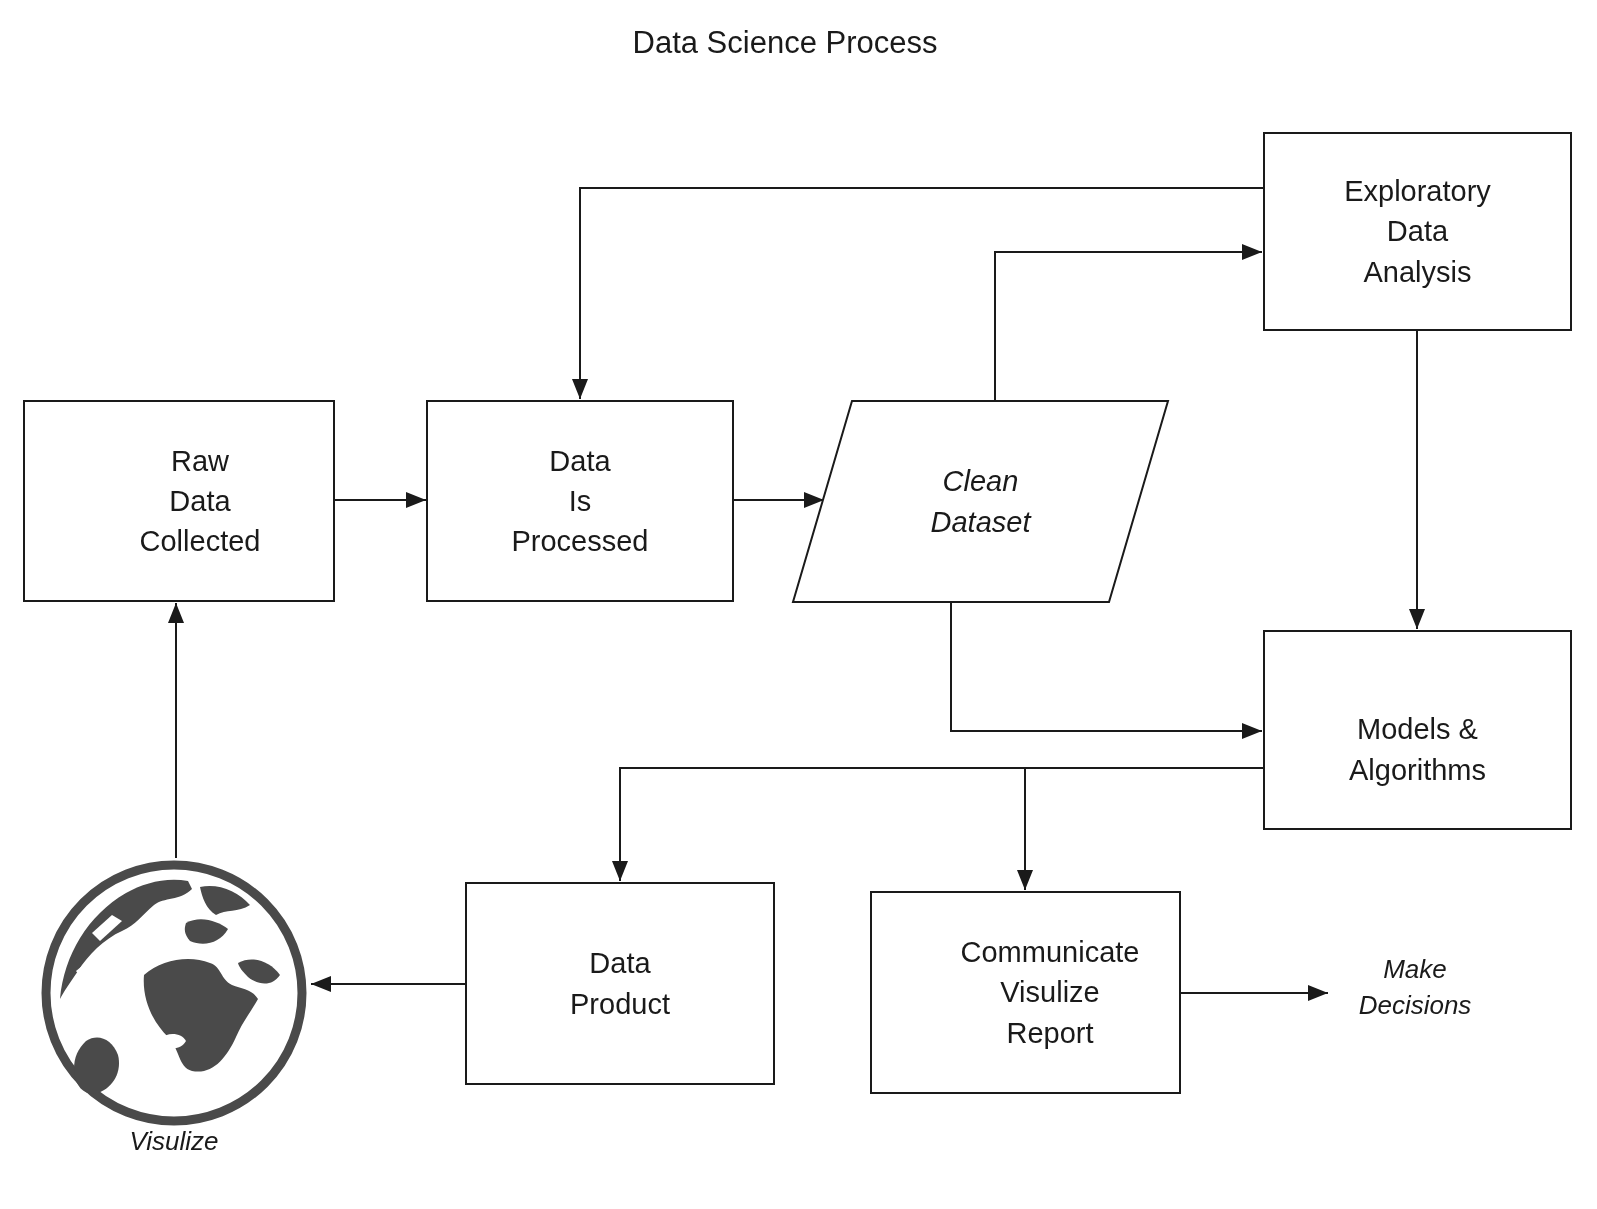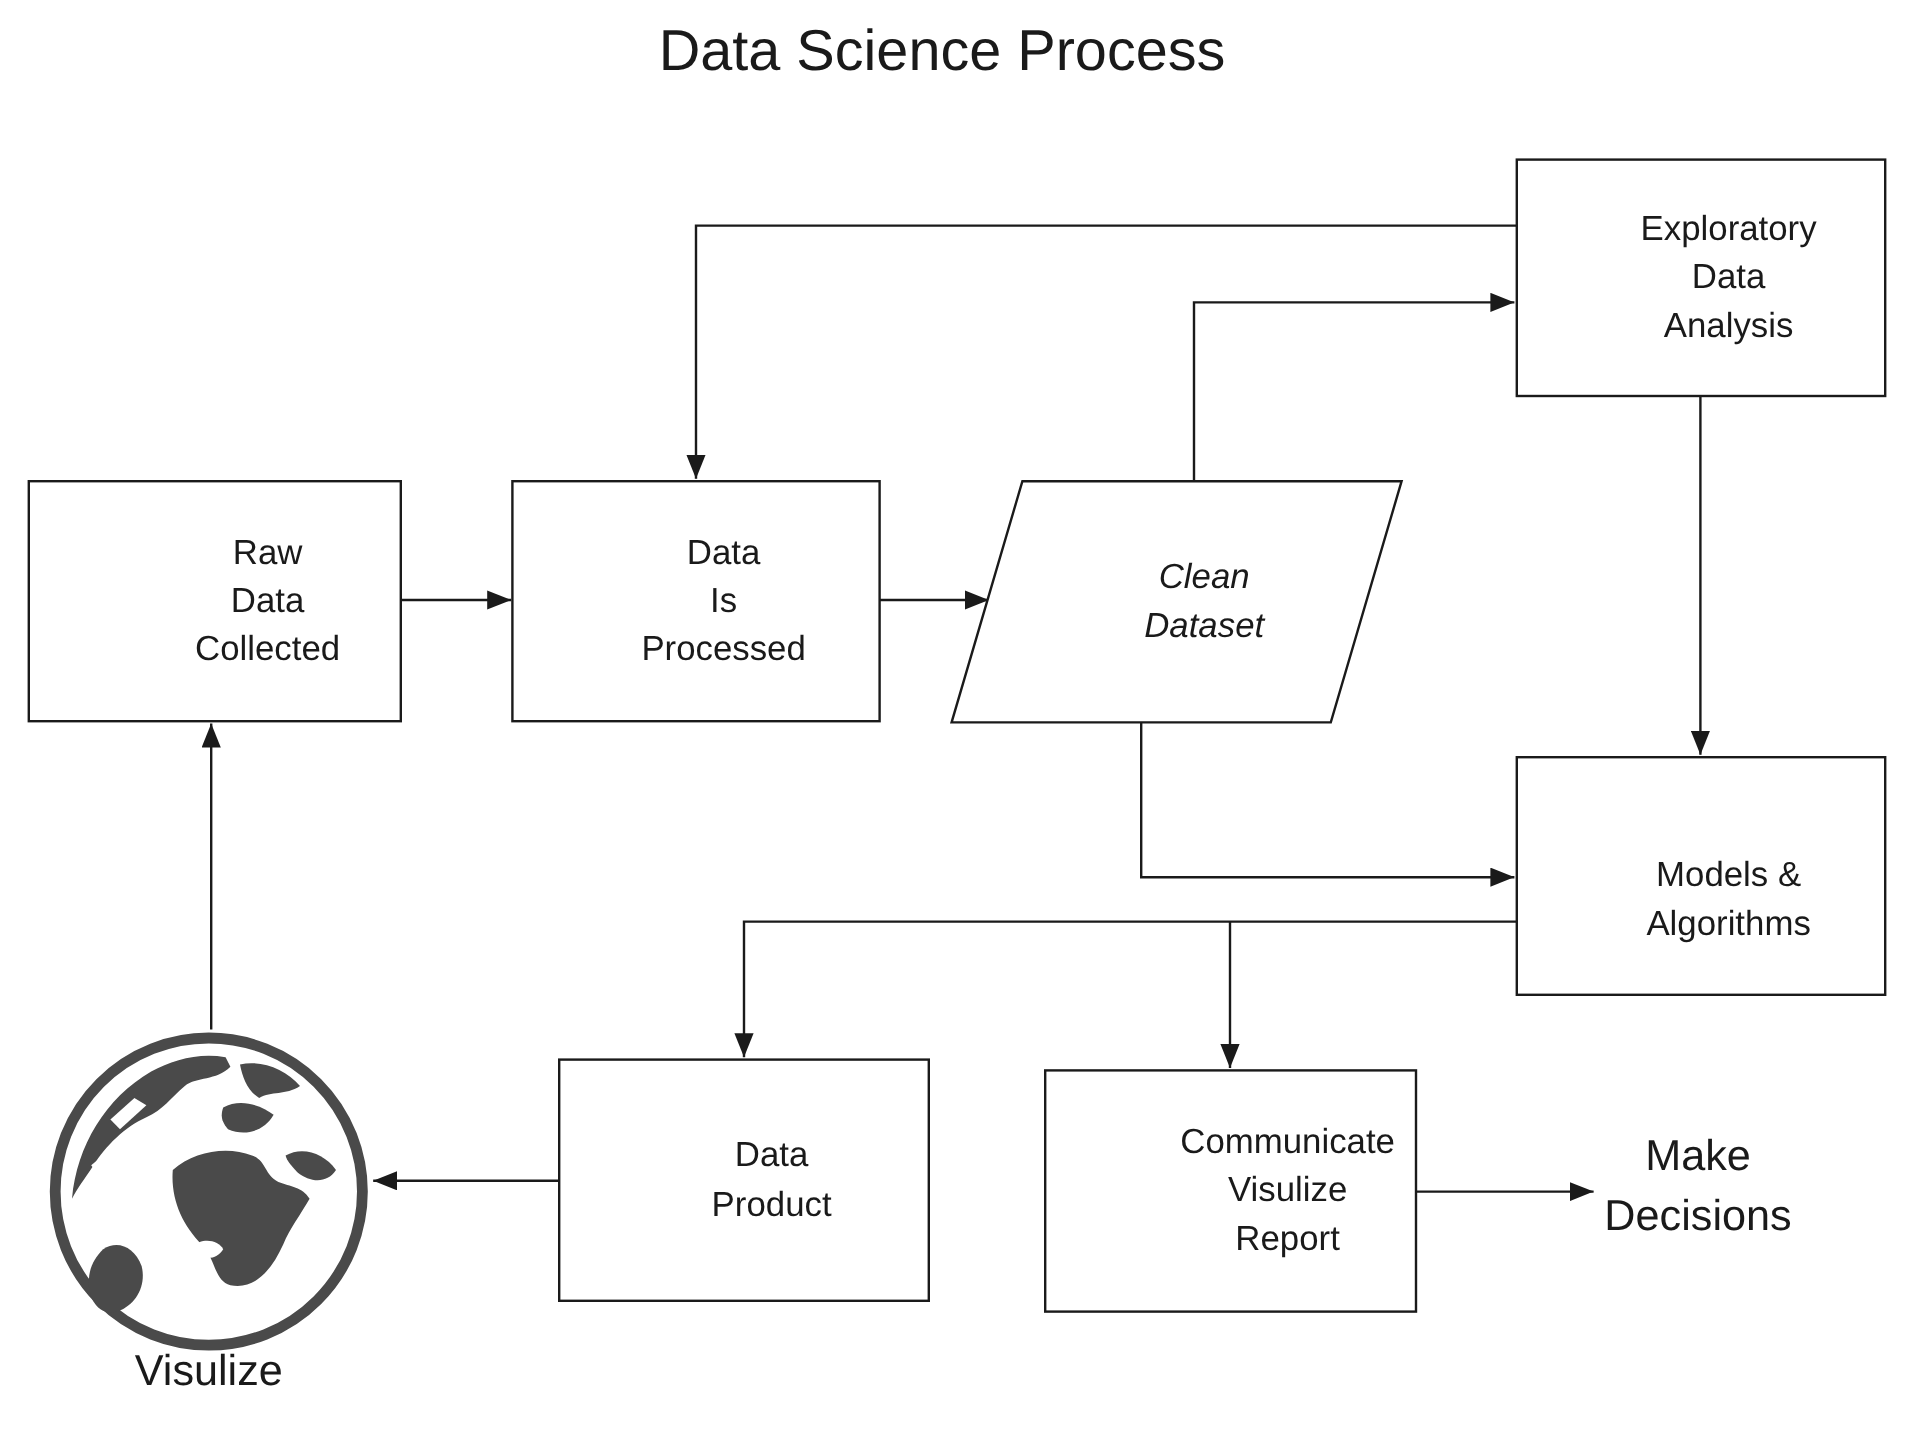--- a/index.html
+++ b/index.html
@@ -26,31 +26,31 @@
   .label {
     position: absolute;
     display: flex;
     align-items: center;
     justify-content: center;
     text-align: center;
     white-space: pre-line;
     pointer-events: none;
   }
   .title {
-    font-size: 48px;
+    font-size: 31px;
     line-height: 1.1;
   }
   .node-label {
     font-size: 29px;
     line-height: 1.38;
-    margin-left: 23px;
   }
   .big-label {
-    font-size: 36px;
+    font-size: 26px;
     line-height: 1.38;
+    font-style: italic;
   }
   
   .lbl-title     { left: 285px;  top: 12px;   width: 1000px; height: 62px; }
   .lbl-raw       { left: 24px;   top: 401px;  width: 352px;  height: 200px; }
   .lbl-processed { left: 427px;  top: 401px;  width: 306px;  height: 200px; }
   .lbl-clean     { left: 793px;  top: 401px;  width: 375px;  height: 201px; font-style: italic; }
   .lbl-eda       { left: 1264px; top: 133px;  width: 307px;  height: 197px; }
   .lbl-models    { left: 1264px; top: 631px;  width: 307px;  height: 237px; }
   .lbl-product   { left: 466px;  top: 883px;  width: 308px;  height: 201px; }
   .lbl-comm      { left: 871px;  top: 892px;  width: 358px;  height: 201px; }

